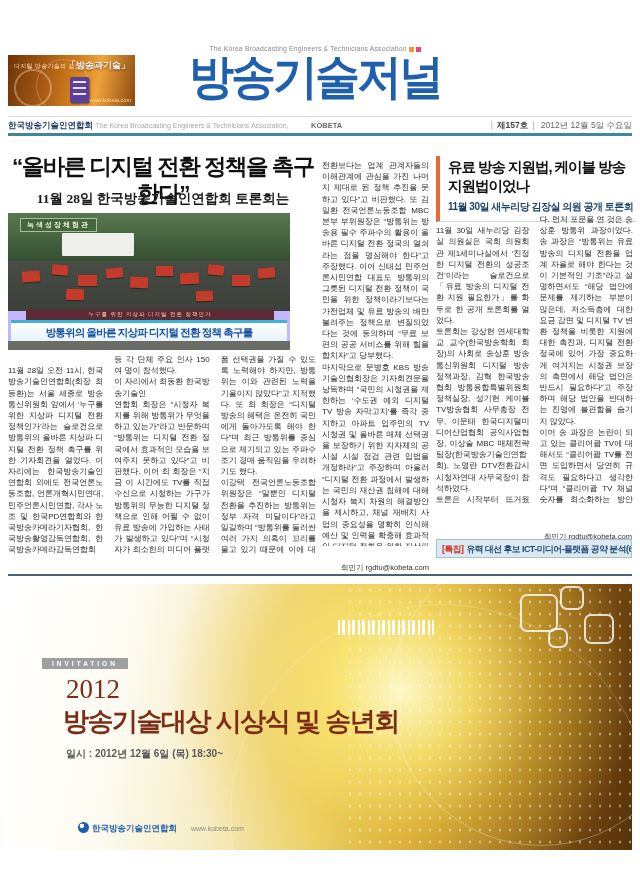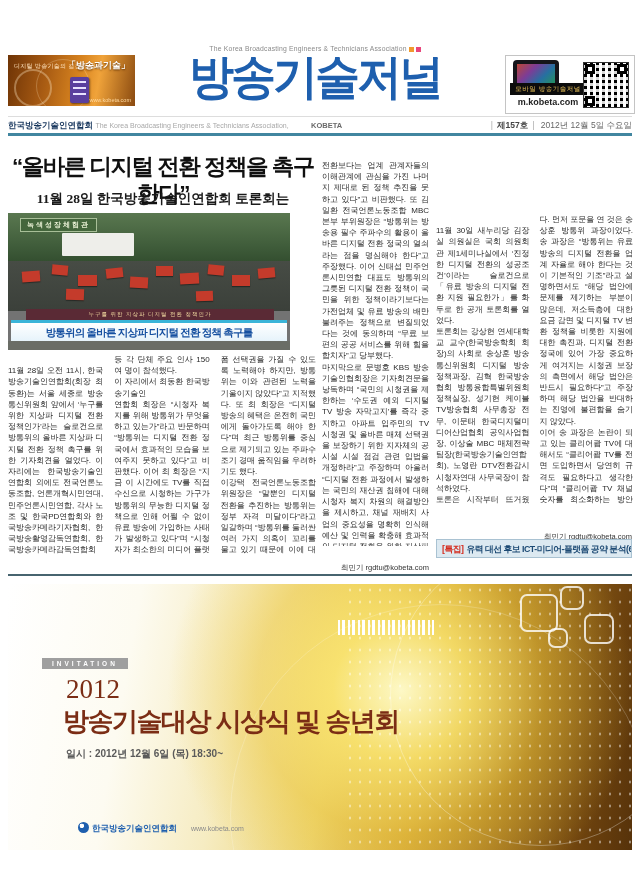--- a/index.html
+++ b/index.html
@@ -49,21 +49,21 @@
   .info-right .sep{color:#aaa;margin:0 4px;}
   .info-right .issue{font-weight:bold;color:#444;}
   .rule-teal{position:absolute;left:8px;width:624px;height:3px;background:#4186a0;top:133px;}
 
   
   .headline{position:absolute;left:6px;top:153px;width:314px;text-align:center;
     font-size:22.5px;font-weight:bold;color:#101010;letter-spacing:-1.5px;line-height:1.2;}
   .subhead{position:absolute;left:6px;top:190px;width:314px;text-align:center;
     font-family:"Liberation Serif",serif;font-size:13.5px;font-weight:bold;color:#1a1a1a;}
 
-  .photo{position:absolute;left:8px;top:213px;width:282px;height:137px;background:#737373;overflow:hidden;}
+  .photo{position:absolute;left:8px;top:213px;width:282px;height:137px;background:#c4b5fd;overflow:hidden;}
   .photo .wall{position:absolute;left:0;top:0;right:0;height:48px;
     background:linear-gradient(#5a7850 0%,#3f5c3a 70%,#344f30 100%);}
   .photo .sign{position:absolute;left:12px;top:5px;padding:1px 6px;background:#44663c;border:1px solid #a8bf98;
     color:#e6eed2;font-size:7px;font-weight:bold;letter-spacing:2px;}
   .photo .screen{position:absolute;left:54px;top:20px;width:72px;height:23px;background:#eeeeea;border-radius:1px;}
   .photo .crowd{position:absolute;left:0;top:48px;right:0;height:50px;
     background:linear-gradient(#474c45 0%,#3b403a 100%);}
   .photo .sgn{position:absolute;background:#c43b2b;box-shadow:0 1px 1px rgba(0,0,0,.4);}
   .photo .strip{position:absolute;left:18px;top:96px;width:248px;height:11px;background:#5a2a35;
     color:#f0d9a0;font-size:5.5px;line-height:11px;text-align:center;letter-spacing:1px;}
@@ -135,32 +135,20 @@
         <i></i>
       </div>
     <div class="url">www.kobeta.com</div>
   </div>
 
   <div class="assoc-en">
     <span>The Korea Broadcasting Engineers &amp; Technicians Association</span><span class="sq1"></span><span class="sq2"></span>
   </div>
   <div class="logo-title">방송기술저널</div>
 
-  <div class="mobile-box">
-    <div class="phone">
-        <div class="screen"></div>
-      </div>
-    <div class="band">모바일 방송기술저널</div>
-    <div class="murl">m.kobeta.com</div>
-    <div class="qr">
-        <b class="c1"></b>
-        <b class="c2"></b>
-        <b class="c3"></b>
-      </div>
-  </div>
 
   <div class="rule-thin"></div>
   <div class="info-bar">
     <div class="info-left">
       <span class="ko">한국방송기술인연합회</span>
       <span class="en">The Korea Broadcasting Engineers &amp; Technicians Association,</span>
       <span class="kb">KOBETA</span>
     </div>
     <div class="info-right">
       <span class="sep">|</span><span class="issue">제157호</span><span class="sep">|</span>
@@ -199,20 +187,24 @@
 이 자리에서 최동환 한국방송기술인</span>
     <span>연합회 회장은 “시청자 복지를 위해 방통위가 무엇을 하고 있는가”라고 반문하며 “방통위는 디지털 전환 정국에서 효과적인 모습을 보여주지 못하고 있다”고 비판했다. 이어 최 회장은 “지금 이 시간에도 TV를 직접수신으로 시청하는 가구가 방통위의 무능한 디지털 정책으로 인해 어쩔 수 없이 유료 방송에 가입하는 사태가 발생하고 있다”며 “시청자가 최소한의 미디어 플랫폼 선택권을 가질 수 있도록 노력해야 하지만, 방통위는 이와 관련된 노력을 기울이지 않았다”고 지적했다. 또 최 회장은 “디지털 방송의 혜택은 온전히 국민에게 돌아가도록 해야 한다”며 최근 방통위를 중심으로 제기되고 있는 주파수 조기 경매 움직임을 우려하기도 했다.
 이강택 전국언론노동조합 위원장은 “말뿐인 디지털 전환을 추진하는 방통위는 정부 자격 미달이다”라고 일갈하며 “방통위를 둘러싼 여러 가지 의혹이 꼬리를 물고 있기 때문에 이에 대한 확실한 정보 공개가 필요하다”고 주장했</span>
     
   </div>
   <div class="bodytext col4">전환보다는 업계 관계자들의 이해관계에 관심을 가진 나머지 제대로 된 정책 추진을 못 하고 있다”고 비판했다. 또 김일환 전국언론노동조합 MBC 본부 부위원장은 “방통위는 방송용 필수 주파수의 활용이 올바른 디지털 전환 정국의 열쇠라는 점을 명심해야 한다”고 주장했다. 이어 신태섭 민주언론시민연합 대표도 방통위의 그릇된 디지털 전환 정책이 국민을 위한 정책이라기보다는 가전업체 및 유료 방송의 배만 불려주는 정책으로 변질되었다는 것에 동의하며 “무료 보편의 공공 서비스를 위해 힘을 합치자”고 당부했다.
 마지막으로 문병호 KBS 방송기술인협회장은 기자회견문을 낭독하며 “국민의 시청권을 제한하는 ‘수도권 예외 디지털 TV 방송 자막고지’를 즉각 중지하고 아파트 입주민의 TV 시청권 및 올바른 매체 선택권을 보장하기 위한 지자체의 공시설 시설 점검 관련 입법을 개정하라”고 주장하며 아울러 “디지털 전환 과정에서 발생하는 국민의 재산권 침해에 대해 시청자 복지 차원의 해결방안을 제시하고, 채널 재배치 사업의 중요성을 명확히 인식해 예산 및 인력을 확충해 효과적인 디지털 전환을 위한 지상파 다채널 서비스 도입 등 공익을 위한 방송용 주파수의 활용 계획을 수립하라”고 강조했다.
 한편 이번 기자회견은 비가 내리는 악조건 속에도 불구하고 150명을 상회하는 많은 방송기술인과 관련 단체 주요 인사들이 참석해 눈길을 끌었다. 동시에 최동환 한국방송기술인연합회 회장과 이강택 전국언론노동조합 위원장, 신태섭 민주언론시민연합 대표는 기자회견이 종료된 직후 이계철 방통위원장 면담을 요청했으나 위원장 부재로 뜻을 이루지는 못했다.</div>
   <div class="byline byline-main">최민기 rgdtu@kobeta.com</div>
 
+  <div class="side-head">
+    <div class="h">유료 방송 지원법, 케이블 방송 지원법이었나</div>
+    <div class="s">11월 30일 새누리당 김장실 의원 공개 토론회</div>
+  </div>
   <div class="bodytext side-body">
     <span>11월 30일 새누리당 김장실 의원실은 국회 의원회관 제1세미나실에서 ‘진정한 디지털 전환의 성공조건’이라는 슬로건으로 「유료 방송의 디지털 전환 지원 필요한가」를 화두로 한 공개 토론회를 열었다.
 토론회는 강상현 연세대학교 교수(한국방송학회 회장)의 사회로 송상훈 방송통신위원회 디지털 방송 정책과장, 김혁 한국방송협회 방통융합특별위원회 정책실장, 성기현 케이블TV방송협회 사무총장 전무, 이문태 한국디지털미디어산업협회 공익사업협장, 이상술 MBC 매체전략팀장(한국방송기술인연합회), 노영란 DTV전환감시시청자연대 사무국장이 참석하였다.
 토론은 시작부터 뜨거웠다. 먼저 포문을 연 것은 송상훈 방통위 과장이었다. 송 과장은 “방통위는 유료 방송의 디지털 전환을 업계 자율로 해야 한다는 것이 기본적인 기조”라고 설명하면서도 “해당 법안에 문제를 제기하는 부분이 많은데, 저소득층에 대한 요금 감면 및 디지털 TV 변환 정책을 비롯한 지원에 대한 촉진과, 디지털 전환 정국에 있어 가장 중요하게 여겨지는 시청권 보장의 측면에서 해당 법안은 반드시 필요하다”고 주장하며 해당 법안을 반대하는 진영에 불편함을 숨기지 않았다.
 이어 송 과장은 논란이 되고 있는 클리어쾀 TV에 대해서도 “클리어쾀 TV를 전면 도입하면서 당연히 규격도 필요하다고 생각한다”며 “클리어쾀 TV 채널 숫자를 최소화하는 방안 등 여러 가지 규제도 이어질 것이기에 클리어쾀 TV를 둘러싼 반대 진영</span>
     
   </div>
   <div class="byline byline-side">최민기 rgdtu@kobeta.com</div>
 
   <div class="special">

